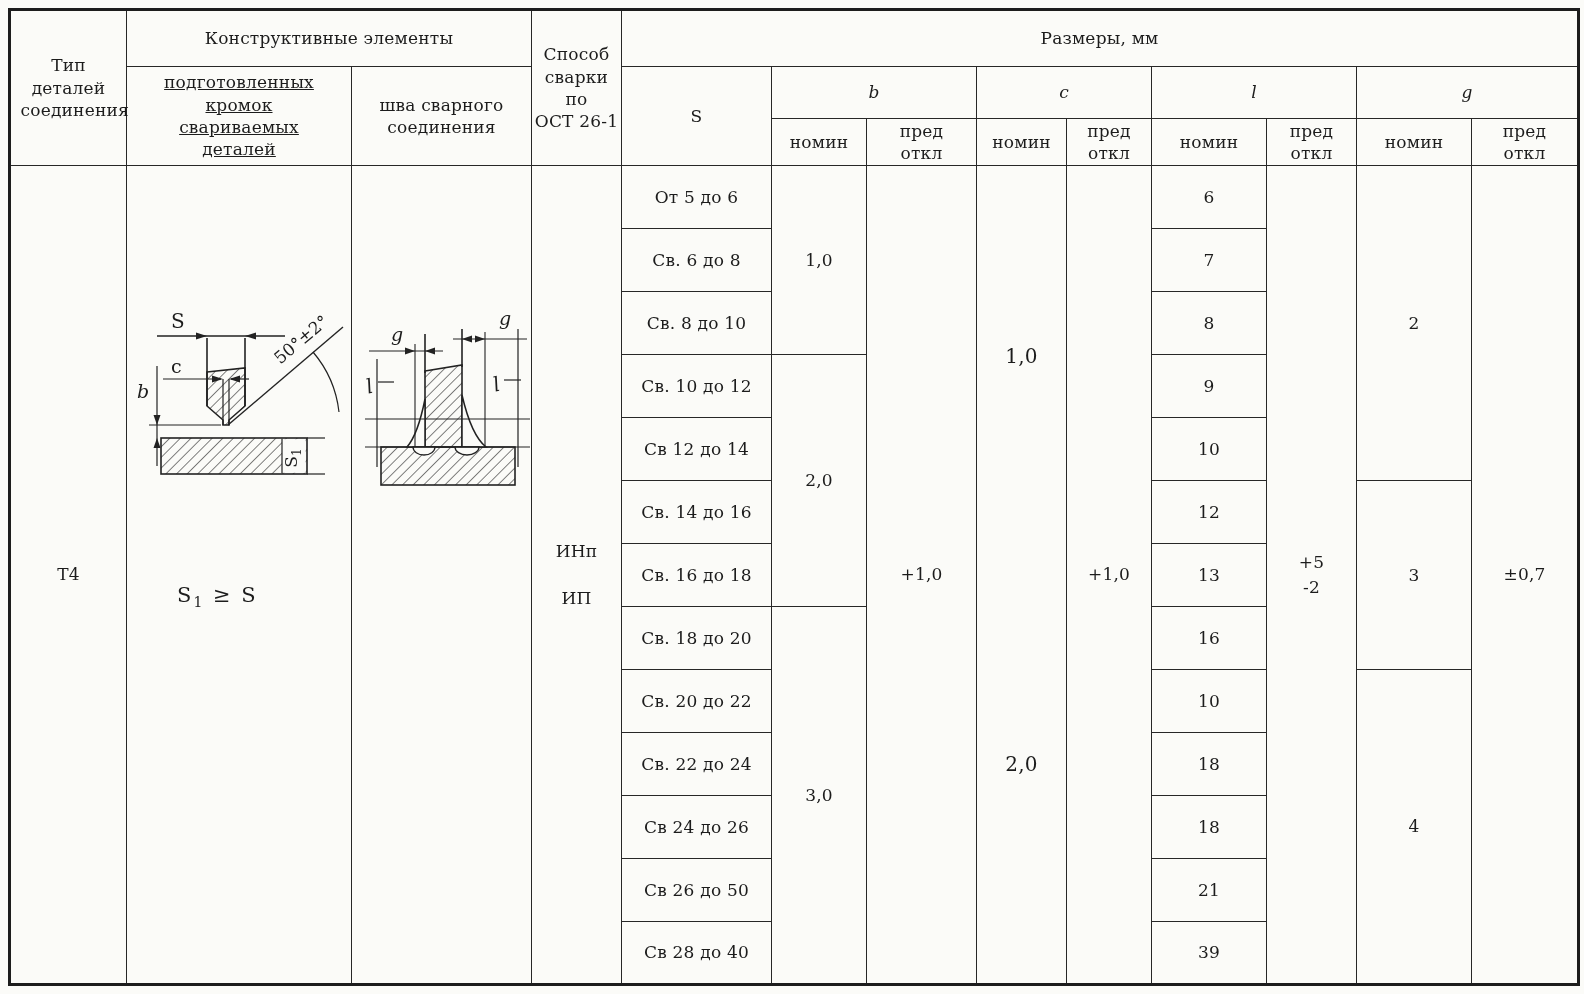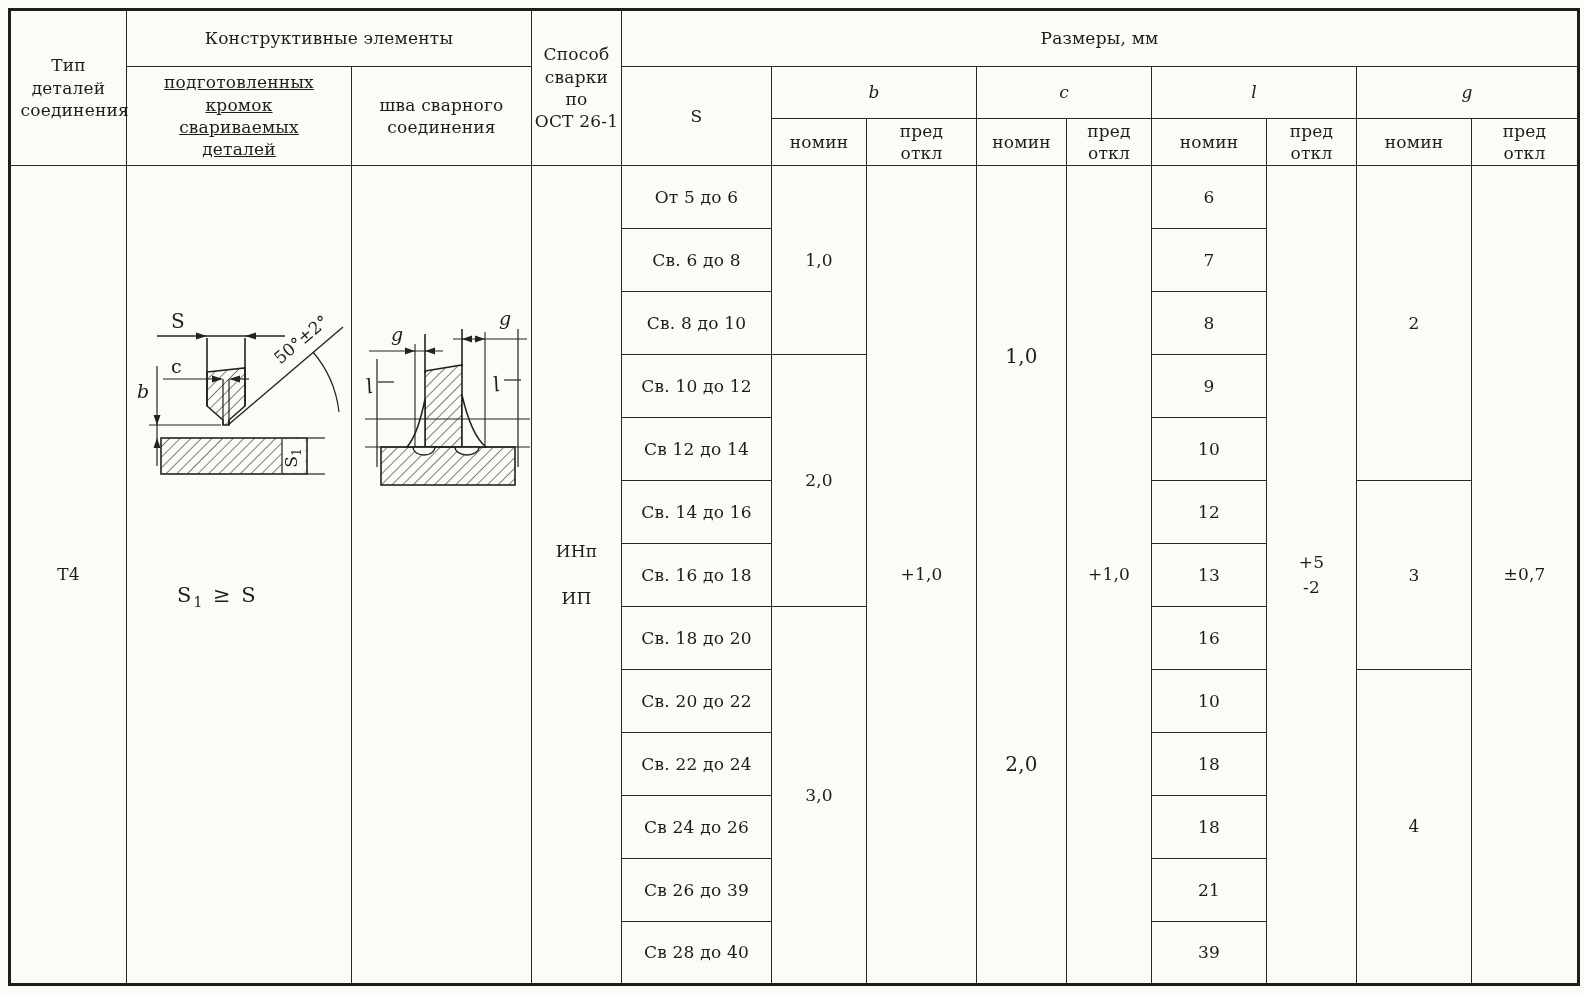--- a/index.html
+++ b/index.html
@@ -257,21 +257,21 @@
     </tr>
     <tr style="height:63px">
       <td class="s-cell">Св. 22 до 24</td>
       <td class="l-cell">18</td>
     </tr>
     <tr style="height:63px">
       <td class="s-cell">Св 24 до 26</td>
       <td class="l-cell">18</td>
     </tr>
     <tr style="height:63px">
-      <td class="s-cell">Св 26 до 39</td>
+      <td class="s-cell">Св 26 до 50</td>
       <td class="l-cell">21</td>
     </tr>
     <tr style="height:63px">
       <td class="s-cell">Св 28 до 40</td>
       <td class="l-cell">39</td>
     </tr>
   </tbody>
 </table>
 </div>
 

